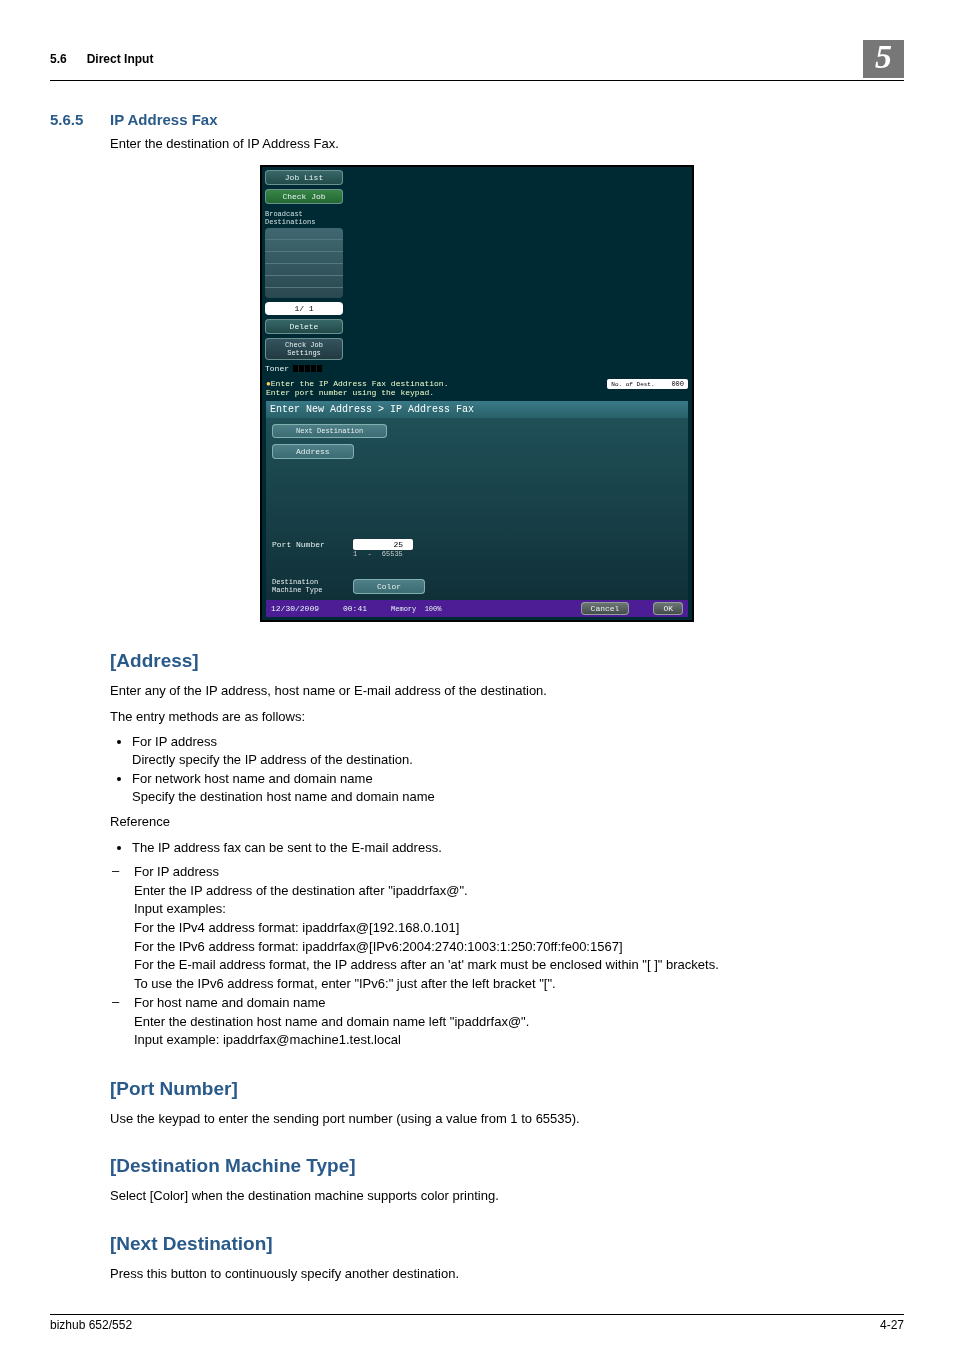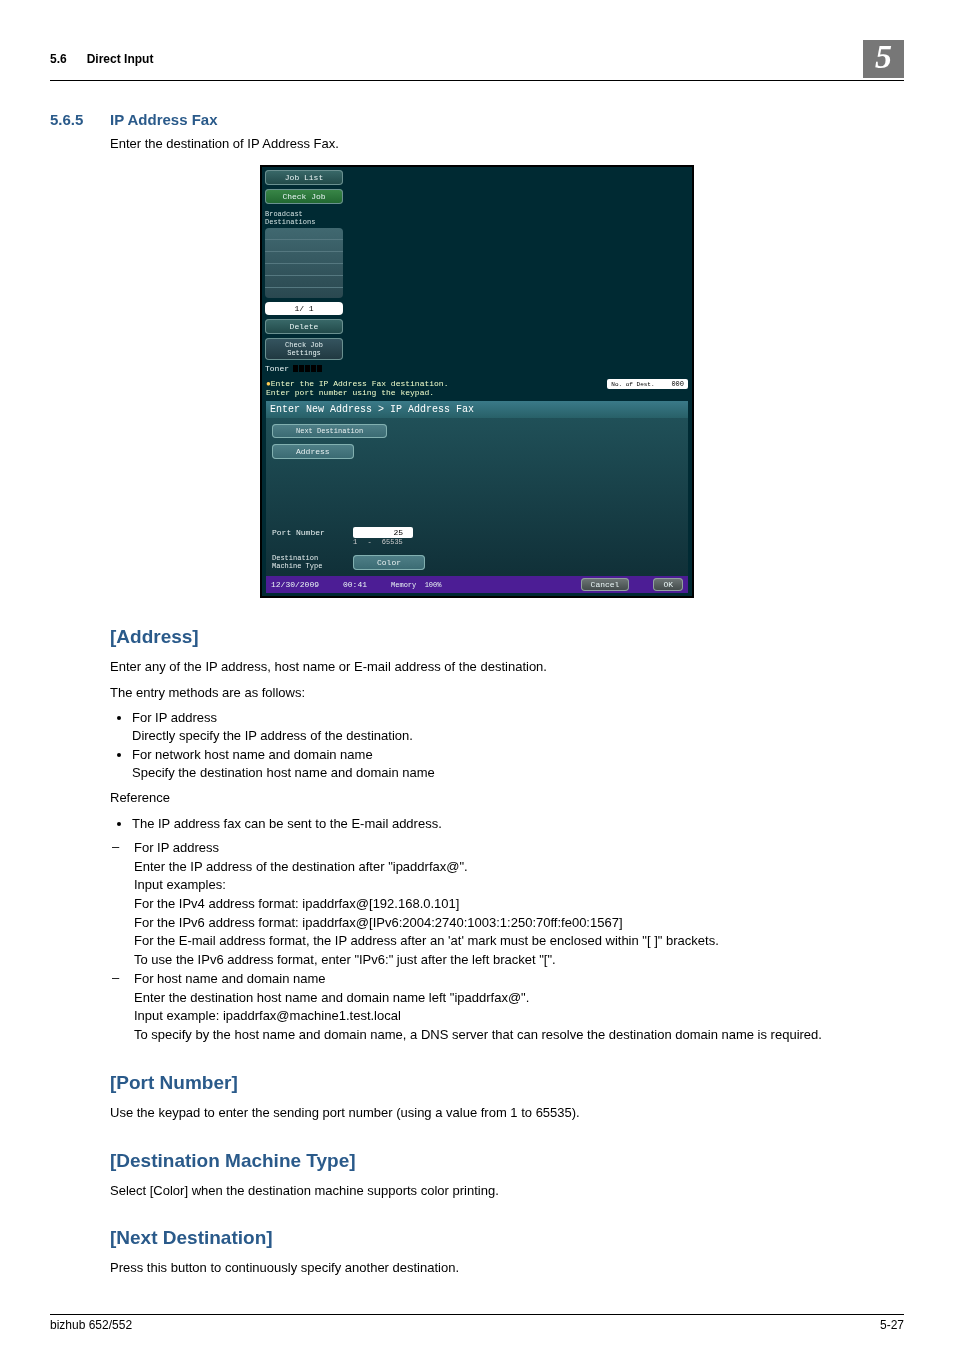--- a/index.html
+++ b/index.html
@@ -110,21 +110,21 @@
 }
 .ss-main {
   background: linear-gradient(#205058, #103038);
   padding: 6px 6px;
 }
 .ss-pill {
   background: linear-gradient(#508088, #3a6a72);
   color:#e8f0f0; border-radius:4px; display:inline-block;
   padding:3px 24px; font-size:8px; box-shadow: inset 0 0 0 1px #82b0b0;
 }
-.ss-row { display:flex; align-items:center; margin-top:8px; gap:6px;}
+.ss-row { display:flex; align-items:center; margin-top:20px; gap:6px;}
 .ss-label { width:75px; color:#e8f0f0; font-size:8px; }
 .ss-val { background:#fff; color:#000; padding:1px 10px; border-radius:2px; min-width:40px; text-align:right; font-size:8px;}
 .ss-bottom {
   background:#4c1d95; display:flex; align-items:center;
   padding:2px 5px; gap:24px;
 }
 .ss-bottom .ss-btn-bot {
   background: linear-gradient(#707878, #404848);
   border-radius:4px; padding:2px 10px; font-size:8px;
   box-shadow: inset 0 0 0 1px #90a0a0;
@@ -288,21 +288,20 @@
         <div>For the E-mail address format, the IP address after an 'at' mark must be enclosed within "[ ]" brackets.</div>
         <div>To use the IPv6 address format, enter "IPv6:" just after the left bracket "[".</div>
       </div>
     </div>
     <div class="dash-item">
       <div class="dash">–</div>
       <div class="dash-body">
         <div>For host name and domain name</div>
         <div>Enter the destination host name and domain name left "ipaddrfax@".</div>
         <div>Input example: ipaddrfax@machine1.test.local</div>
-        <div>To specify by the host name and domain name, a DNS server that can resolve the destination domain name is required.</div>
       </div>
     </div>
   </div>
 </div>
 
 <div class="subhead">[Port Number]</div>
 <div class="content">
   <p>Use the keypad to enter the sending port number (using a value from 1 to 65535).</p>
 </div>
 
@@ -311,16 +310,16 @@
   <p>Select [Color] when the destination machine supports color printing.</p>
 </div>
 
 <div class="subhead">[Next Destination]</div>
 <div class="content">
   <p>Press this button to continuously specify another destination.</p>
 </div>
 
 <div class="footer">
   <span>bizhub 652/552</span>
-  <span>5-27</span>
+  <span>4-27</span>
 </div>
 
 </div>
 
 </body></html>

